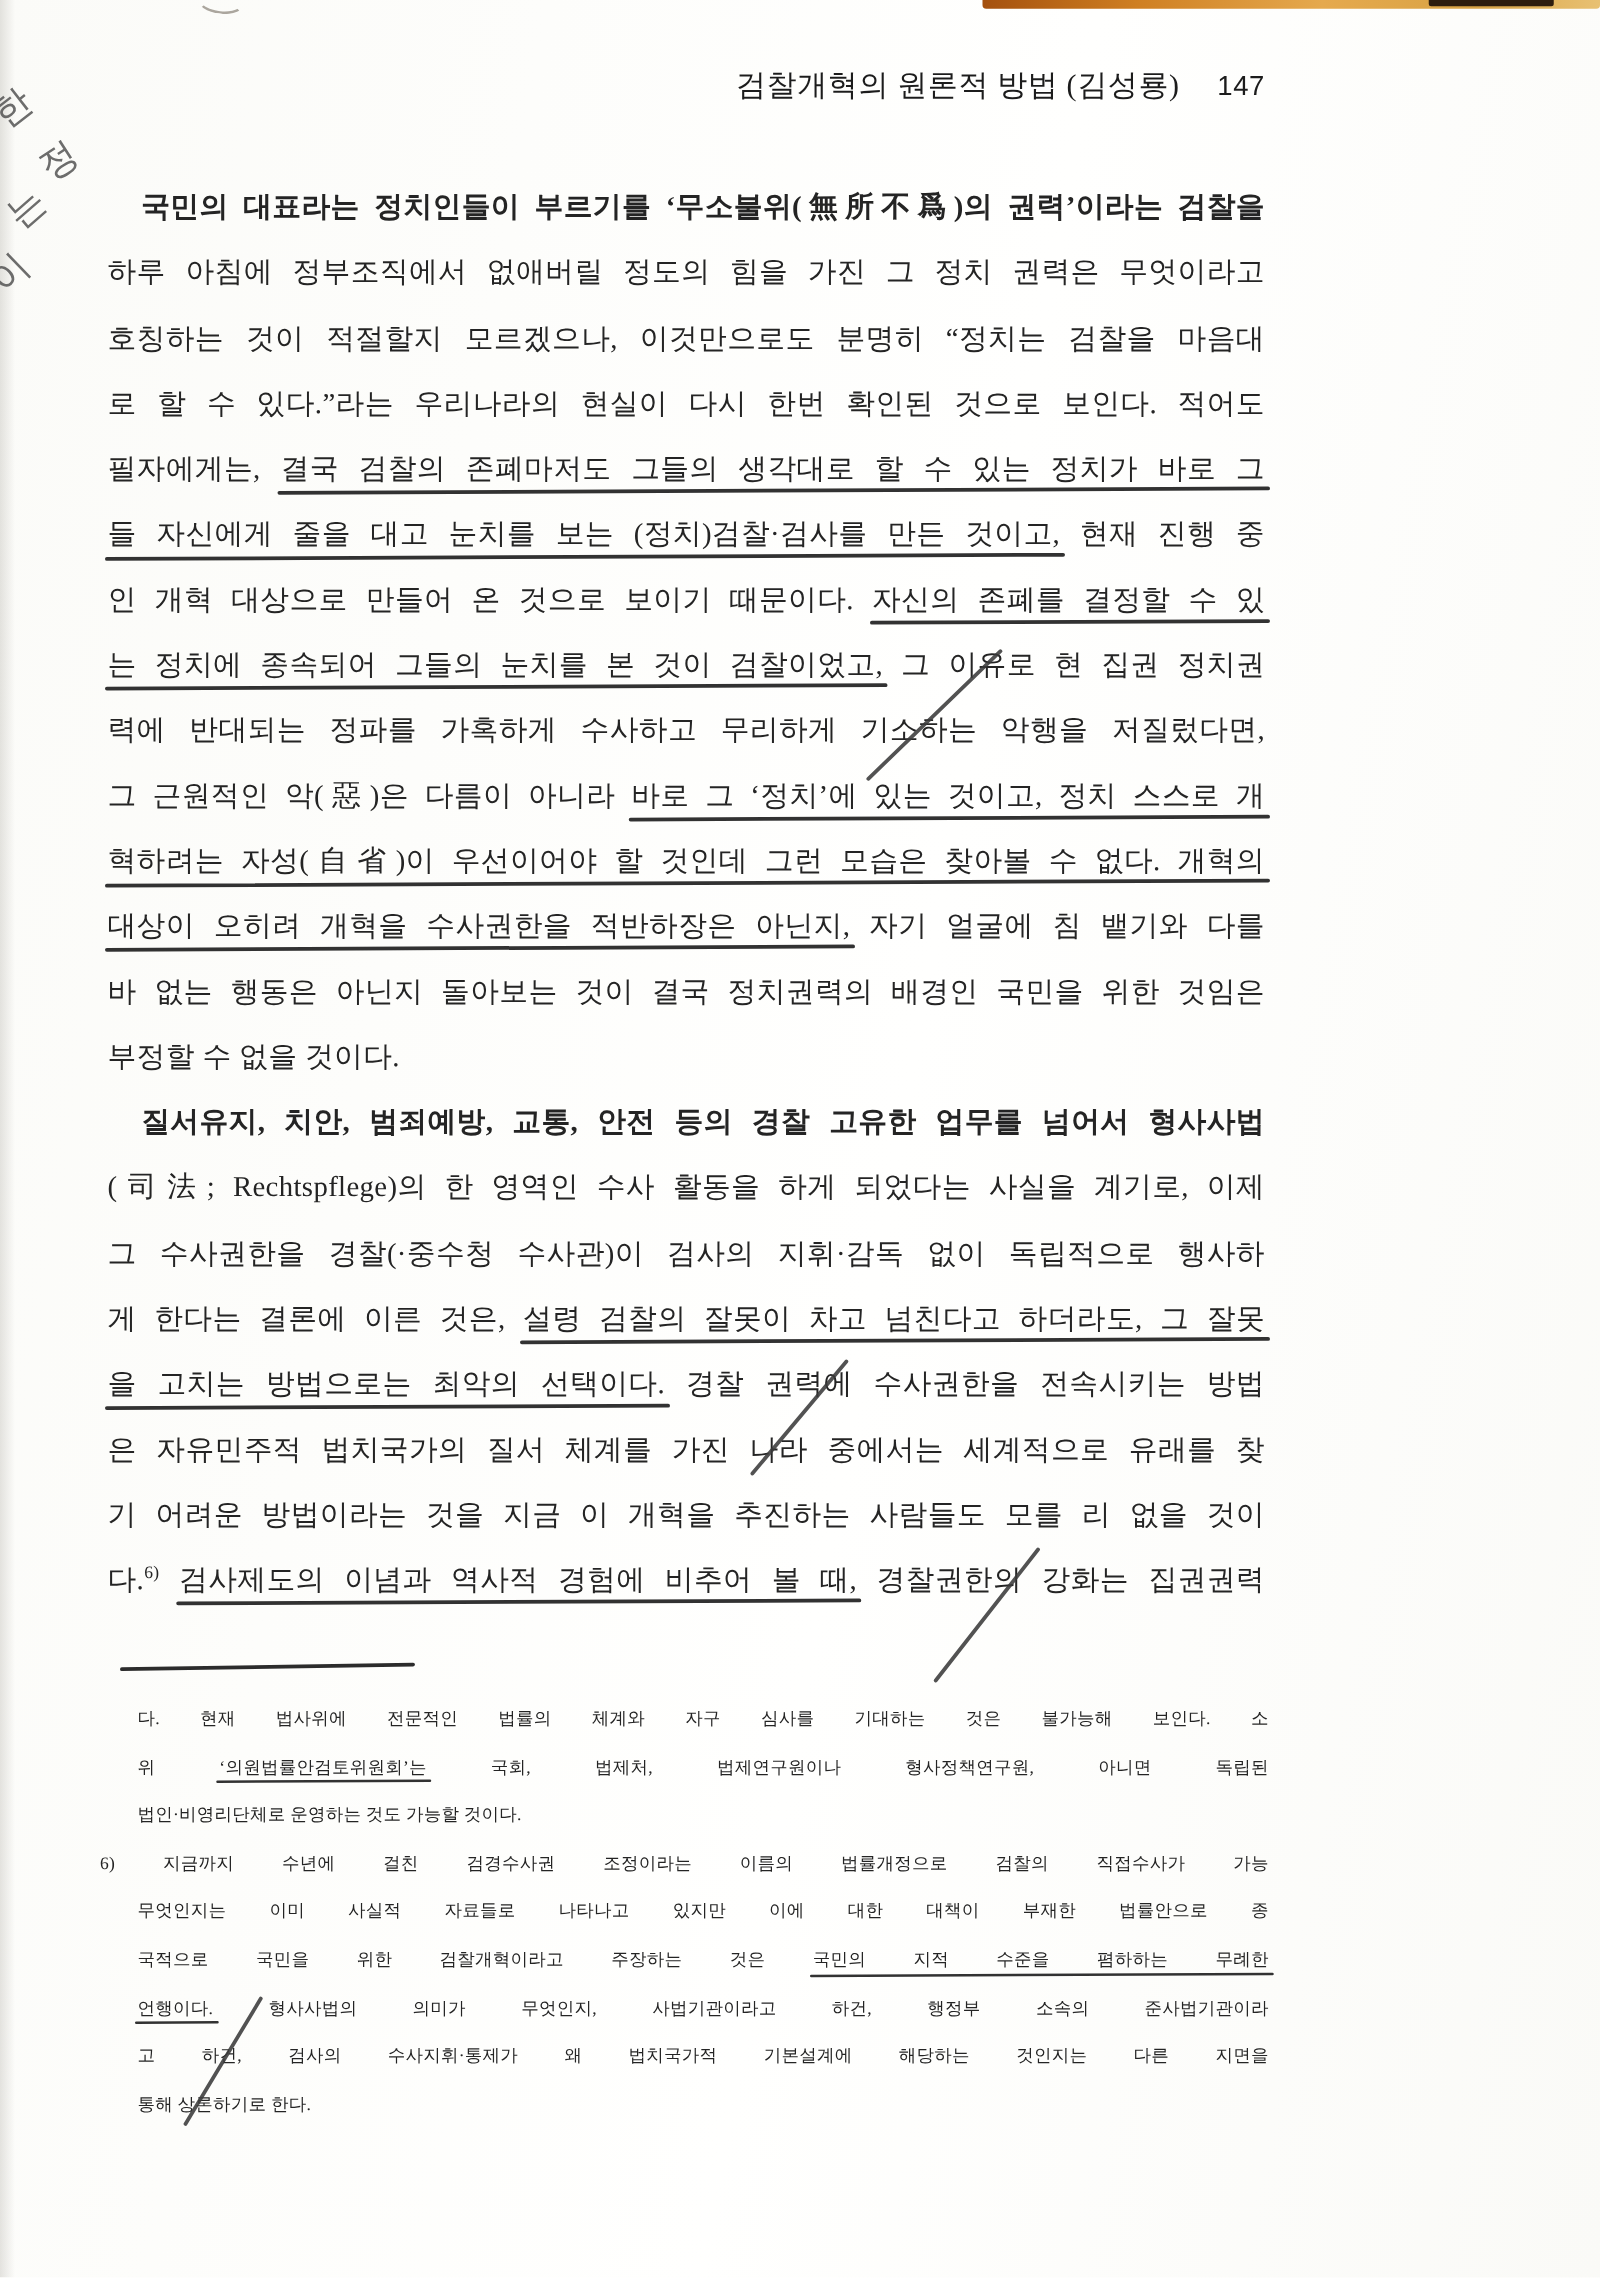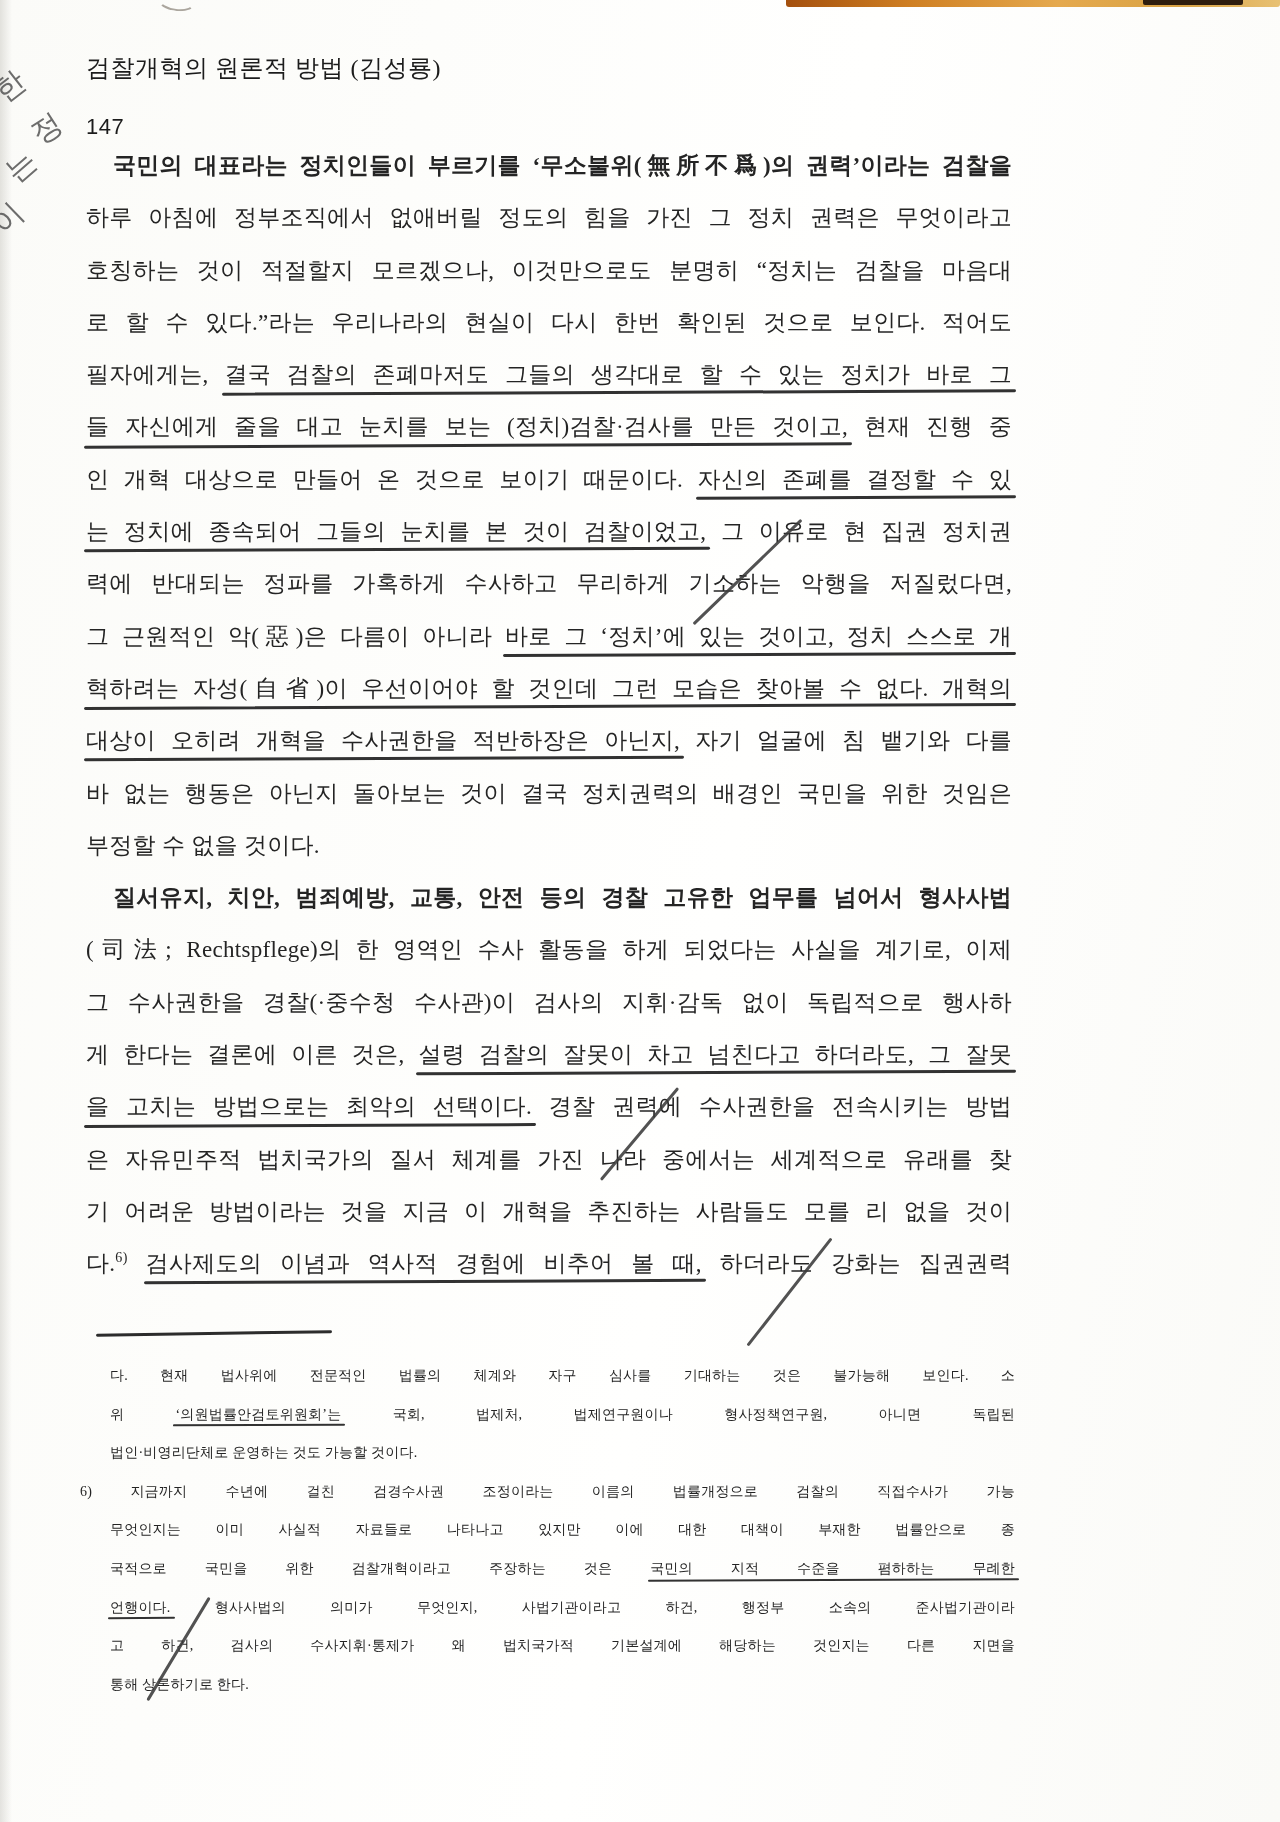--- a/index.html
+++ b/index.html
@@ -30,21 +30,21 @@
   .marginalia span{position:absolute;color:#4e4e4e;opacity:.82;
     font-family:"DejaVu Sans",sans-serif;font-size:30px;}
   .m0{left:-5px;top:66px;transform:rotate(-38deg);}
   .m1{left:32px;top:108px;transform:rotate(-33deg);font-size:25px;}
   .m2{left:6px;top:146px;transform:rotate(-41deg);}
   .m3{left:-7px;top:198px;transform:rotate(-44deg);font-size:27px;}
 
   
   .header{position:absolute;left:86px;top:52px;width:926px;
     display:flex;justify-content:flex-end;align-items:baseline;gap:30px;
-    font-size:24px;letter-spacing:.5px;color:#1c1c1c;flex-direction:column;}
+    font-size:24px;letter-spacing:.5px;color:#1c1c1c;}
   .header .pagenum{font-size:22px;font-family:"Liberation Sans",sans-serif;}
 
   
   .body-text{position:absolute;left:86px;top:140px;width:926px;
     font-size:23px;line-height:52.3px;letter-spacing:.3px;}
   .line{text-align:justify;text-align-last:justify;}
   .line.ind{padding-left:27px;font-weight:bold;}
   .line.nj{text-align-last:left;}
   sup{font-size:14px;line-height:0;}
 
@@ -106,21 +106,21 @@
       <div class="line"><span class="u">대상이 오히려 개혁을 수사권한을 적반하장은 아닌지,</span><span> 자기 얼굴에 침 뱉기와 다를</span></div>
       <div class="line"><span>바 없는 행동은 아닌지 돌아보는 것이 결국 정치권력의 배경인 국민을 위한 것임은</span></div>
       <div class="line nj"><span>부정할 수 없을 것이다.</span></div>
       <div class="line ind"><span>질서유지, 치안, 범죄예방, 교통, 안전 등의 경찰 고유한 업무를 넘어서 형사사법</span></div>
       <div class="line"><span>(司法; Rechtspflege)의 한 영역인 수사 활동을 하게 되었다는 사실을 계기로, 이제</span></div>
       <div class="line"><span>그 수사권한을 경찰(·중수청 수사관)이 검사의 지휘·감독 없이 독립적으로 행사하</span></div>
       <div class="line"><span>게 한다는 결론에 이른 것은, </span><span class="u">설령 검찰의 잘못이 차고 넘친다고 하더라도, 그 잘못</span></div>
       <div class="line"><span class="u">을 고치는 방법으로는 최악의 선택이다.</span><span> 경찰 권력에 수사권한을 전속시키는 방법</span></div>
       <div class="line"><span>은 자유민주적 법치국가의 질서 체계를 가진 나라 중에서는 세계적으로 유래를 찾</span></div>
       <div class="line"><span>기 어려운 방법이라는 것을 지금 이 개혁을 추진하는 사람들도 모를 리 없을 것이</span></div>
-      <div class="line"><span>다.</span><sup>6)</sup><span> </span><span class="u">검사제도의 이념과 역사적 경험에 비추어 볼 때,</span><span> 하더라도 강화는 집권권력</span></div>
+      <div class="line"><span>다.</span><sup>6)</sup><span> </span><span class="u">검사제도의 이념과 역사적 경험에 비추어 볼 때,</span><span> 경찰권한의 강화는 집권권력</span></div>
     </main>
 
   <div class="fnsep"></div>
   <section class="footnotes">
       <div class="line hang"><span>다. 현재 법사위에 전문적인 법률의 체계와 자구 심사를 기대하는 것은 불가능해 보인다. 소</span></div>
       <div class="line hang"><span>위 </span><span class="u">‘의원법률안검토위원회’는</span><span> 국회, 법제처, 법제연구원이나 형사정책연구원, 아니면 독립된</span></div>
       <div class="line nj hang"><span>법인·비영리단체로 운영하는 것도 가능할 것이다.</span></div>
       <div class="line"><span>6) 지금까지 수년에 걸친 검경수사권 조정이라는 이름의 법률개정으로 검찰의 직접수사가 가능</span></div>
       <div class="line hang"><span>무엇인지는 이미 사실적 자료들로 나타나고 있지만 이에 대한 대책이 부재한 법률안으로 종</span></div>
       <div class="line hang"><span>국적으로 국민을 위한 검찰개혁이라고 주장하는 것은 </span><span class="u">국민의 지적 수준을 폄하하는 무례한</span></div>

